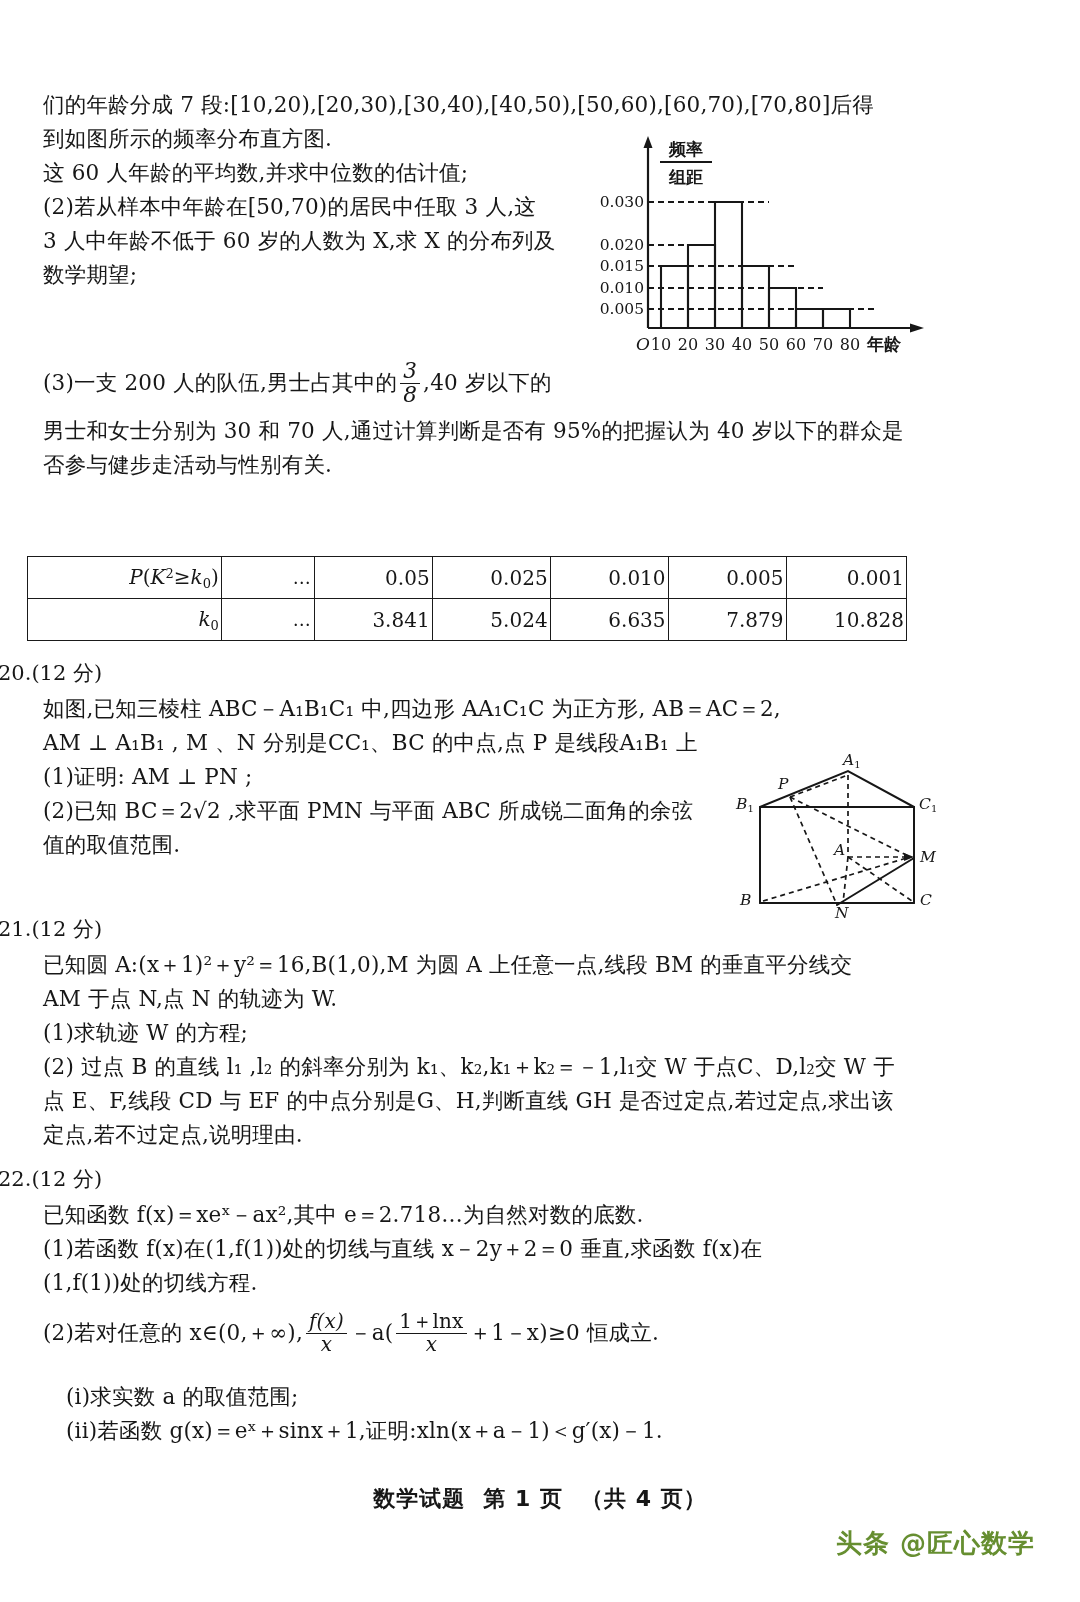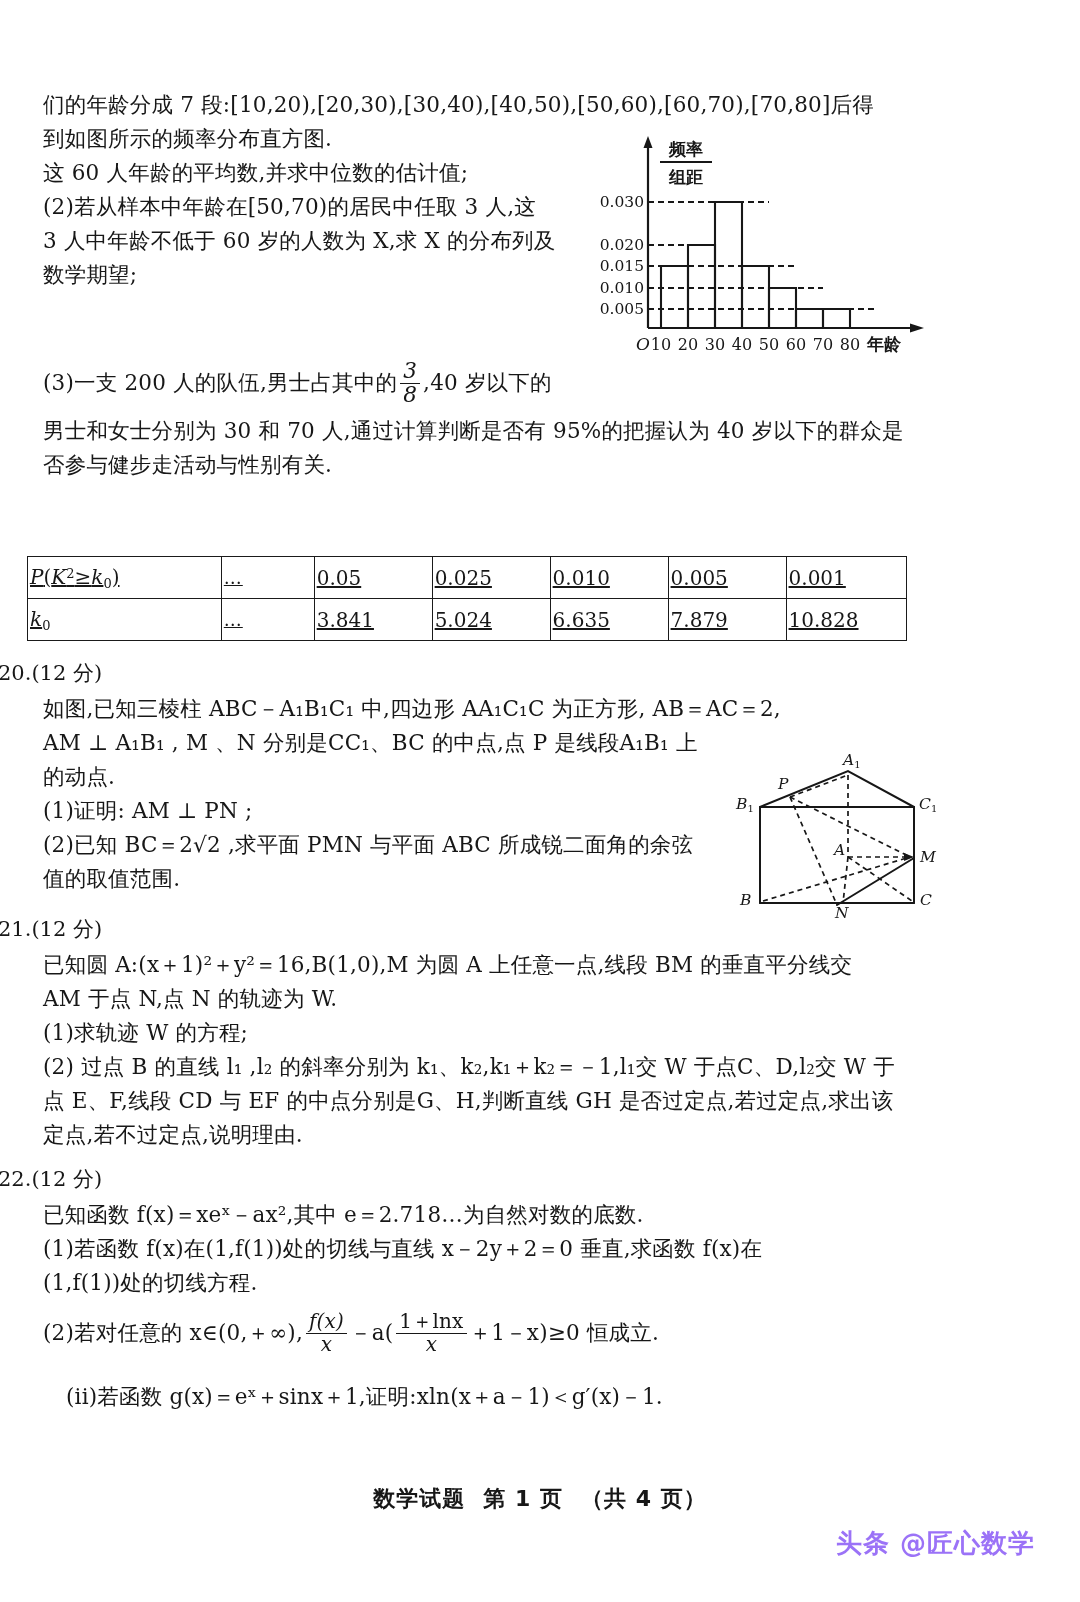--- a/index.html
+++ b/index.html
@@ -89,25 +89,24 @@
     position: absolute;
     left: 27px;
     top: 556px;
     width: 880px;
     border-collapse: collapse;
     font-size: 20px;
     font-family: "DejaVu Serif", "Liberation Serif", serif;
   }
   #ktable td {
     border: 1.4px solid #1a1a1a;
-    text-align: left;
+    text-align: right;
     height: 41px;
     padding: 0 2px;
     white-space: nowrap;
-    text-decoration: underline;
   }
   #ktable td.c0 { width: 212px; }
   #ktable td.c1 { width: 104px; }
   #ktable td.cv { width: 126px; }
   .dots { letter-spacing: 1px; font-size: 18px; }
 
   
   #prism {
     position: absolute;
     left: 730px;
@@ -138,21 +137,21 @@
     letter-spacing: 1px;
     font-family: "DejaVu Sans", "Liberation Sans", sans-serif;
     font-weight: bold;
   }
   #watermark {
     position: absolute;
     left: 836px;
     top: 1526px;
     font-size: 26px;
     letter-spacing: 1px;
-    color: #8b5cf6;
+    color: #4d7c0f;
     font-family: "DejaVu Sans", "Liberation Sans", sans-serif;
     font-weight: bold;
     opacity: 0.86;
   }
   .sep { display: inline-block; width: 18px; }
 </style>
 </head>
 <body>
 
 <div class="page">
@@ -256,21 +255,20 @@
       </g>
 
       <text x="300" y="222" font-family="DejaVu Sans, Liberation Sans, sans-serif" font-size="17" font-weight="bold" fill="#171717" text-anchor="middle">年龄</text>
     </svg>
   </div>
 
   <div class="qnum" style="left:-2px; top:659px;">20.(12 分)</div>
   <div class="blk" style="left:33px; top:692px;">
     <span class="ln">如图,已知三棱柱 ABC－A₁B₁C₁ 中,四边形 AA₁C₁C 为正方形, AB＝AC＝2,</span>
     <span class="ln">AM ⊥ A₁B₁ , M 、N 分别是CC₁、BC 的中点,点 P 是线段A₁B₁ 上</span>
-    <span class="ln">的动点.</span>
     <span class="ln">(1)证明: AM ⊥ PN ;</span>
     <span class="ln">(2)已知 BC＝2√2 ,求平面 PMN 与平面 ABC 所成锐二面角的余弦</span>
     <span class="ln">值的取值范围.</span>
   </div>
 
   <div id="prism">
     <svg width="215" height="175" viewBox="0 0 215 175">
 
       <g stroke="#171717" stroke-width="2" fill="none" stroke-linecap="round">
 
@@ -335,20 +333,21 @@
     <span class="ln">已知函数 f(x)＝xeˣ－ax²,其中 e＝2.718…为自然对数的底数.</span>
     <span class="ln">(1)若函数 f(x)在(1,f(1))处的切线与直线 x－2y＋2＝0 垂直,求函数 f(x)在</span>
     <span class="ln">(1,f(1))处的切线方程.</span>
   </div>
 
   <div class="blk" style="left:33px; top:1308px; line-height:50px;">
     <span>(2)若对任意的 x∈(0,＋∞),</span><span class="frac"><span class="fnum m">f(x)</span><span class="fden m">x</span></span><span>－a(</span><span class="frac"><span class="fnum">1＋lnx</span><span class="fden m">x</span></span><span>＋1－x)≥0 恒成立.</span>
   </div>
 
   <div class="blk" style="left:56px; top:1380px;">
+    <span class="ln">(i)求实数 a 的取值范围;</span>
     <span class="ln">(ii)若函数 g(x)＝eˣ＋sinx＋1,证明:xln(x＋a－1)＜g′(x)－1.</span>
   </div>
 
   <div id="footer">
     <span>数学试题</span><span class="sep"></span><span>第 1 页</span><span class="sep"></span><span>（共 4 页）</span>
   </div>
 
   <div id="watermark">头条 @匠心数学</div>
 
 </div>

